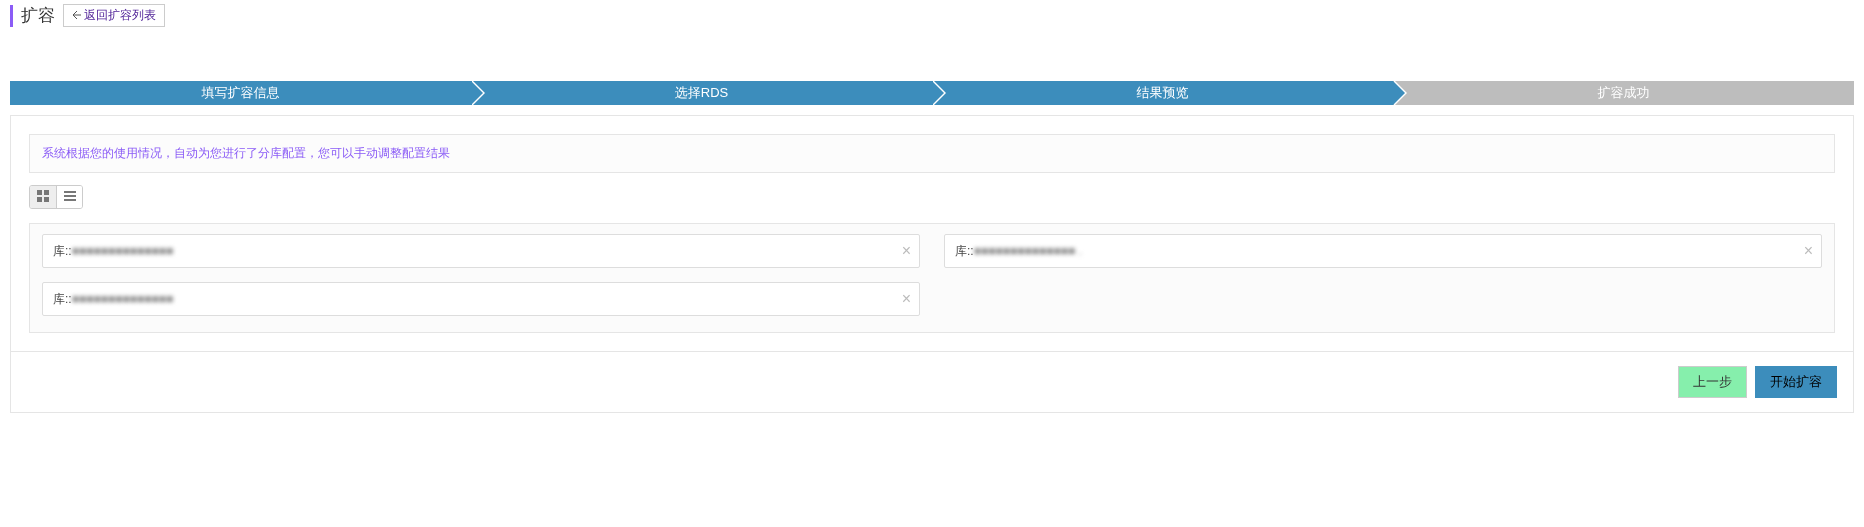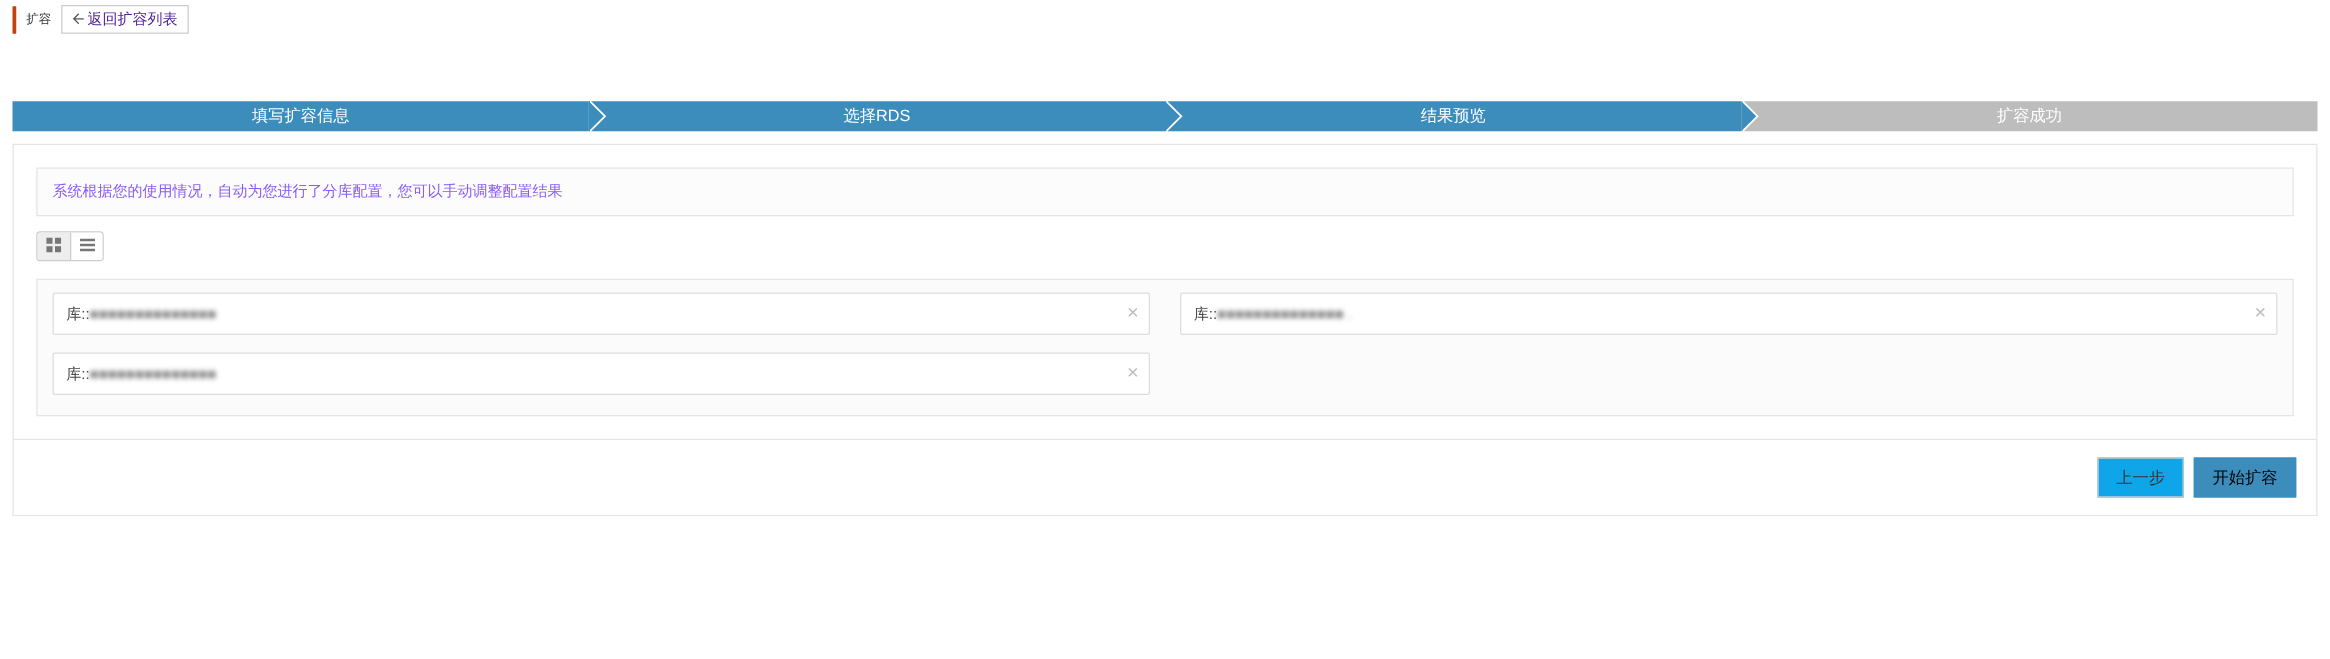--- a/index.html
+++ b/index.html
@@ -10,23 +10,23 @@
       background: #fff;
     }
     
     .header {
       display: flex;
       align-items: center;
       padding: 4px 10px;
       gap: 8px;
     }
     .page-title-bar {
-      border-left: 3px solid #c2410c;
+      border-left: 3px solid #8b5cf6;
       padding-left: 8px;
-      font-size: 10px;
+      font-size: 17px;
       color: #333;
       line-height: 22px;
     }
     .back-btn {
       display: inline-flex;
       align-items: center;
       gap: 2px;
       border: 1px solid #ccc;
       background: #fff;
       padding: 2px 8px;
@@ -176,21 +176,21 @@
       border: 1px solid #e5e5e5;
       border-top: none;
       padding: 14px 16px;
       display: flex;
       justify-content: flex-end;
       gap: 8px;
       background: #fff;
     }
     .btn {
       border: 1px solid #ccc;
-      background: #0ea5e9;
+      background: #86efac;
       padding: 6px 14px;
       font-size: 13px;
       cursor: pointer;
       color: #333;
     }
     .btn.primary {
       background: #3c8dbc;
       border-color: #3c8dbc;
       color: #000000;
     }

